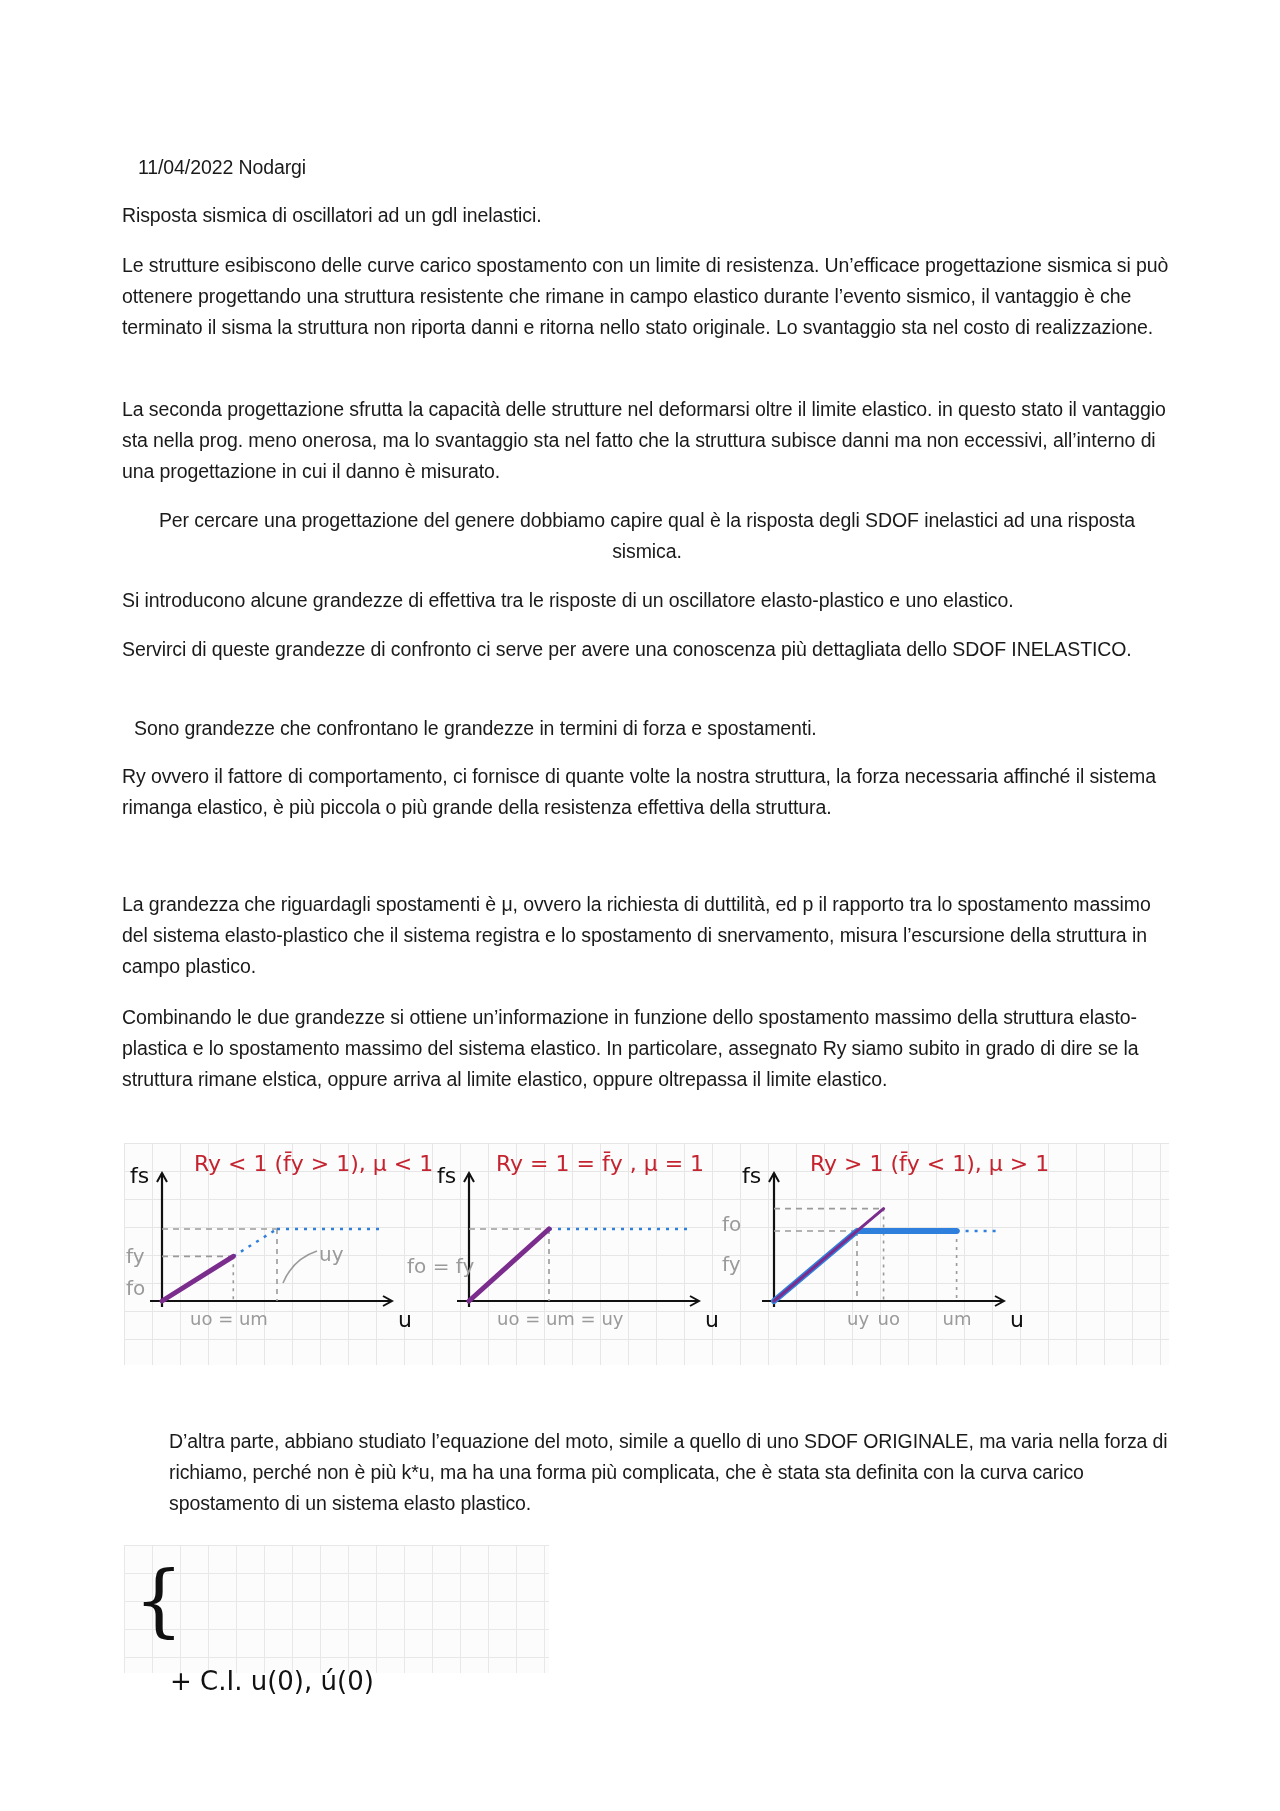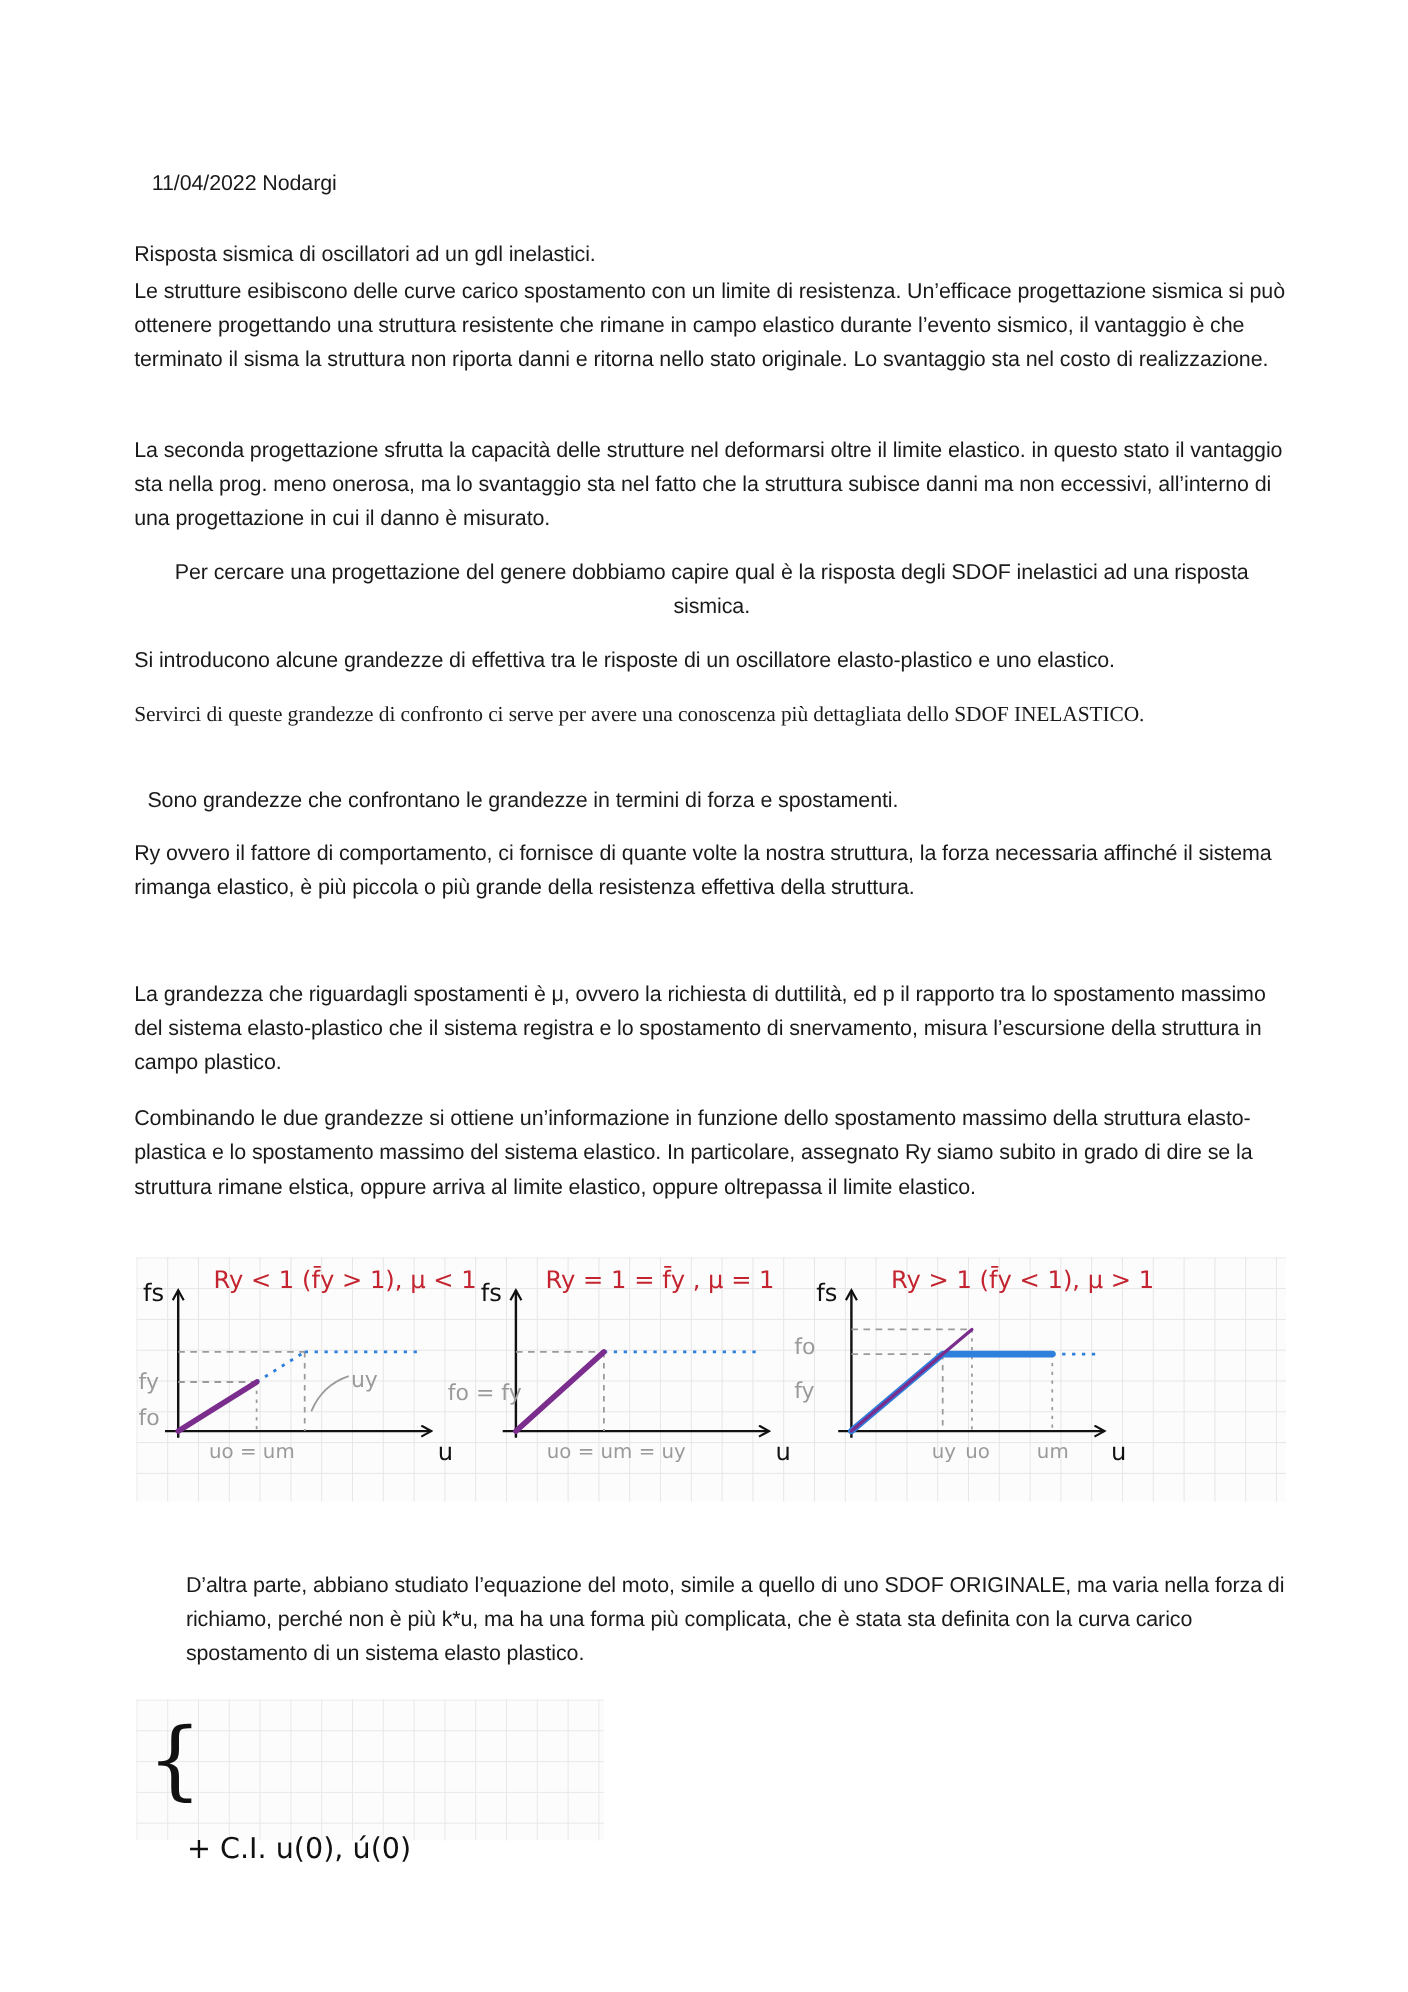--- a/index.html
+++ b/index.html
@@ -1,26 +1,26 @@
 <!DOCTYPE html>
 <html><head>
 <meta charset="utf-8">
 <style>
   html, body { margin: 0; padding: 0; background: #ffffff; }
   body { width: 1280px; height: 1811px; position: relative; overflow: hidden;
          font-family: "Liberation Sans", sans-serif; color: #1a1a1a; }
   .page { position: absolute; left: 122px; top: 0; width: 1050px; }
   .p { font-size: 19.5px; line-height: 31px; margin: 0; letter-spacing: -0.1px; }
   #date { position: absolute; top: 152px; margin-left: 16px; }
-  #subtitle { position: absolute; top: 216px; text-align: center; }
+  #subtitle { position: absolute; top: 200px; text-align: center; }
   #para1 { position: absolute; top: 250px; }
   #para2 { position: absolute; top: 394px; }
   #para3 { position: absolute; top: 505px; text-align: center; }
   #para4 { position: absolute; top: 585px; }
-  #para5 { position: absolute; top: 634px; font-family: Liberation Serif, serif; }
+  #para5 { position: absolute; top: 634px; }
   #para6 { position: absolute; top: 713px; margin-left: 12px; }
   #para7 { position: absolute; top: 761px; }
   #para8 { position: absolute; top: 889px; }
   #para9 { position: absolute; top: 1002px; }
   #para10 { position: absolute; top: 1426px; margin-left: 47px; }
 
   .figure { position: absolute; left: 124px; top: 1143px; width: 1045px; height: 222px;
             background-color: #fcfcfc;
             background-image:
               linear-gradient(#e6e6e6 1px, transparent 1px),

